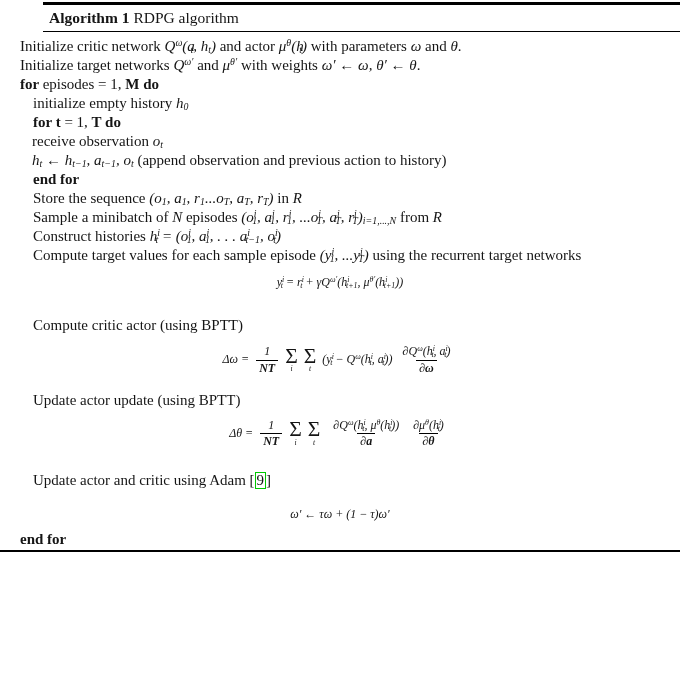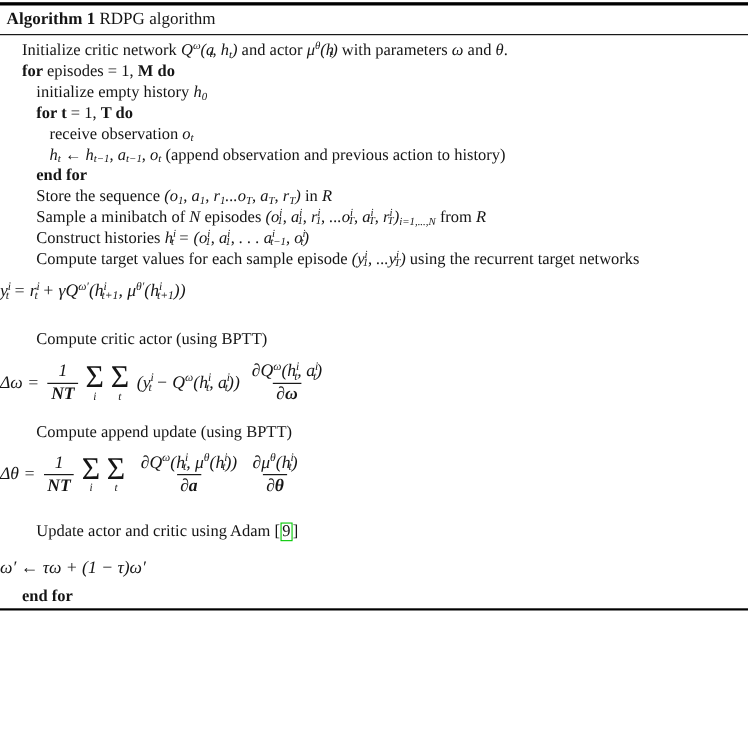--- a/index.html
+++ b/index.html
@@ -13,41 +13,42 @@
     font-size: 15px;
     overflow: hidden;
   }
   .header {
     margin-top: 2px;
     border-top: 3px solid #000;
     border-bottom: 1.5px solid #000;
     padding: 4px 0 4px 6px;
     font-size: 15.5px;
     white-space: pre;
+    margin-left: 43px;
   }
   .bold { font-weight: bold; }
   .body { padding-top: 5px; }
   .line { line-height: 19px; white-space: pre; }
   .indent-1 { padding-left: 20px; font-family: Liberation Serif, serif; }
   .indent-2 { padding-left: 33px; }
-  .indent-3 { padding-left: 45px; }
+  .indent-3 { padding-left: 32px; }
   .math { font-style: italic; }
   sup { font-size: 0.66em; vertical-align: 0.55em; line-height: 0; }
   sub { font-size: 0.66em; vertical-align: -0.25em; line-height: 0; }
   sup + sub { margin-left: -0.45em; }
   .cite {
     border: 1px solid #00c800;
     padding: 0 1px;
     display: inline-block;
     line-height: 1;
   }
   .equation {
-    text-align: left;
+    text-align: center;
     font-style: italic;
-    font-size: 16px;
+    font-size: 12px;
     white-space: pre;
   }
   .eq1 { margin: 10px 0 26px 0; }
   .eq2 { margin: 9px 0 14px 0; }
   .eq3 { margin: 8px 0 21px 0; }
   .eq4 { margin: 12px 0 4px 0; line-height: 24px; }
   .eqrow { line-height: 24px; }
   .frac {
     display: inline-flex;
     flex-direction: column;
@@ -68,33 +69,34 @@
   .sumlim { font-size: 0.64em; line-height: 1.1; }
   .bottom-rule { border-top: 2px solid #000; margin-top: 1px; }
 </style>
 </head>
 <body>
 
 <div class="algo">
   <div class="header"><span class="bold">Algorithm 1</span><span> RDPG algorithm</span></div>
   <div class="body">
       <div class="line indent-1">Initialize critic network <span class="math">Q<sup>ω</sup>(a<sub>t</sub>, h<sub>t</sub>)</span> and actor <span class="math">μ<sup>θ</sup>(h<sub>t</sub>)</span> with parameters <span class="math">ω</span> and <span class="math">θ</span>.</div>
+      <div class="line indent-1">Initialize target networks <span class="math">Q<sup>ω′</sup></span> and <span class="math">μ<sup>θ′</sup></span> with weights <span class="math">ω′ ← ω, θ′ ← θ</span>.</div>
       <div class="line indent-1"><span class="bold">for </span>episodes = 1, <span class="bold">M do</span></div>
       <div class="line indent-2">initialize empty history <span class="math">h<sub>0</sub></span></div>
       <div class="line indent-2"><span class="bold">for t</span> = 1, <span class="bold">T do</span></div>
       <div class="line indent-3">receive observation <span class="math">o<sub>t</sub></span></div>
       <div class="line indent-3"><span class="math">h<sub>t</sub> ← h<sub>t−1</sub>, a<sub>t−1</sub>, o<sub>t</sub></span> (append observation and previous action to history)</div>
       <div class="line indent-2"><span class="bold">end for</span></div>
       <div class="line indent-2">Store the sequence <span class="math">(o<sub>1</sub>, a<sub>1</sub>, r<sub>1</sub>...o<sub>T</sub>, a<sub>T</sub>, r<sub>T</sub>)</span> in <span class="math">R</span></div>
       <div class="line indent-2">Sample a minibatch of <span class="math">N</span> episodes <span class="math">(o<sup>i</sup><sub>1</sub>, a<sup>i</sup><sub>1</sub>, r<sup>i</sup><sub>1</sub>, ...o<sup>i</sup><sub>T</sub>, a<sup>i</sup><sub>T</sub>, r<sup>i</sup><sub>T</sub>)<sub>i=1,...,N</sub></span> from <span class="math">R</span></div>
       <div class="line indent-2">Construct histories <span class="math">h<sup>i</sup><sub>t</sub> = (o<sup>i</sup><sub>1</sub>, a<sup>i</sup><sub>1</sub>, . . . a<sup>i</sup><sub>t−1</sub>, o<sup>i</sup><sub>t</sub>)</span></div>
       <div class="line indent-2">Compute target values for each sample episode <span class="math">(y<sup>i</sup><sub>1</sub>, ...y<sup>i</sup><sub>T</sub>)</span> using the recurrent target networks</div>
       <div class="equation eq1">y<sup>i</sup><sub>t</sub> = r<sup>i</sup><sub>t</sub> + γQ<sup>ω′</sup>(h<sup>i</sup><sub>t+1</sub>, μ<sup>θ′</sup>(h<sup>i</sup><sub>t+1</sub>))</div>
       <div class="line indent-2">Compute critic actor (using BPTT)</div>
       <div class="equation eq2">Δω = <span class="frac"><span class="num">1</span><span class="den">NT</span></span><span class="bigsum"><span class="sigma">Σ</span><span class="sumlim">i</span></span><span class="bigsum"><span class="sigma">Σ</span><span class="sumlim">t</span></span> (y<sup>i</sup><sub>t</sub> − Q<sup>ω</sup>(h<sup>i</sup><sub>t</sub>, a<sup>i</sup><sub>t</sub>)) <span class="frac"><span class="num">∂Q<sup>ω</sup>(h<sup>i</sup><sub>t</sub>, a<sup>i</sup><sub>t</sub>)</span><span class="den">∂ω</span></span></div>
-      <div class="line indent-2">Compute append update (using BPTT)</div>
+      <div class="line indent-2">Update actor update (using BPTT)</div>
       <div class="equation eq3">Δθ = <span class="frac"><span class="num">1</span><span class="den">NT</span></span><span class="bigsum"><span class="sigma">Σ</span><span class="sumlim">i</span></span><span class="bigsum"><span class="sigma">Σ</span><span class="sumlim">t</span></span> <span class="frac"><span class="num">∂Q<sup>ω</sup>(h<sup>i</sup><sub>t</sub>, μ<sup>θ</sup>(h<sup>i</sup><sub>t</sub>))</span><span class="den">∂a</span></span><span class="frac"><span class="num">∂μ<sup>θ</sup>(h<sup>i</sup><sub>t</sub>)</span><span class="den">∂θ</span></span></div>
       <div class="line indent-2">Update actor and critic using Adam [<span class="cite">9</span>]</div>
       <div class="equation eq4"><div class="eqrow">ω′ ← τω + (1 − τ)ω′</div></div>
       <div class="line indent-1"><span class="bold">end for</span></div>
     </div>
   <div class="bottom-rule"></div>
 </div>
 
 </body></html>

